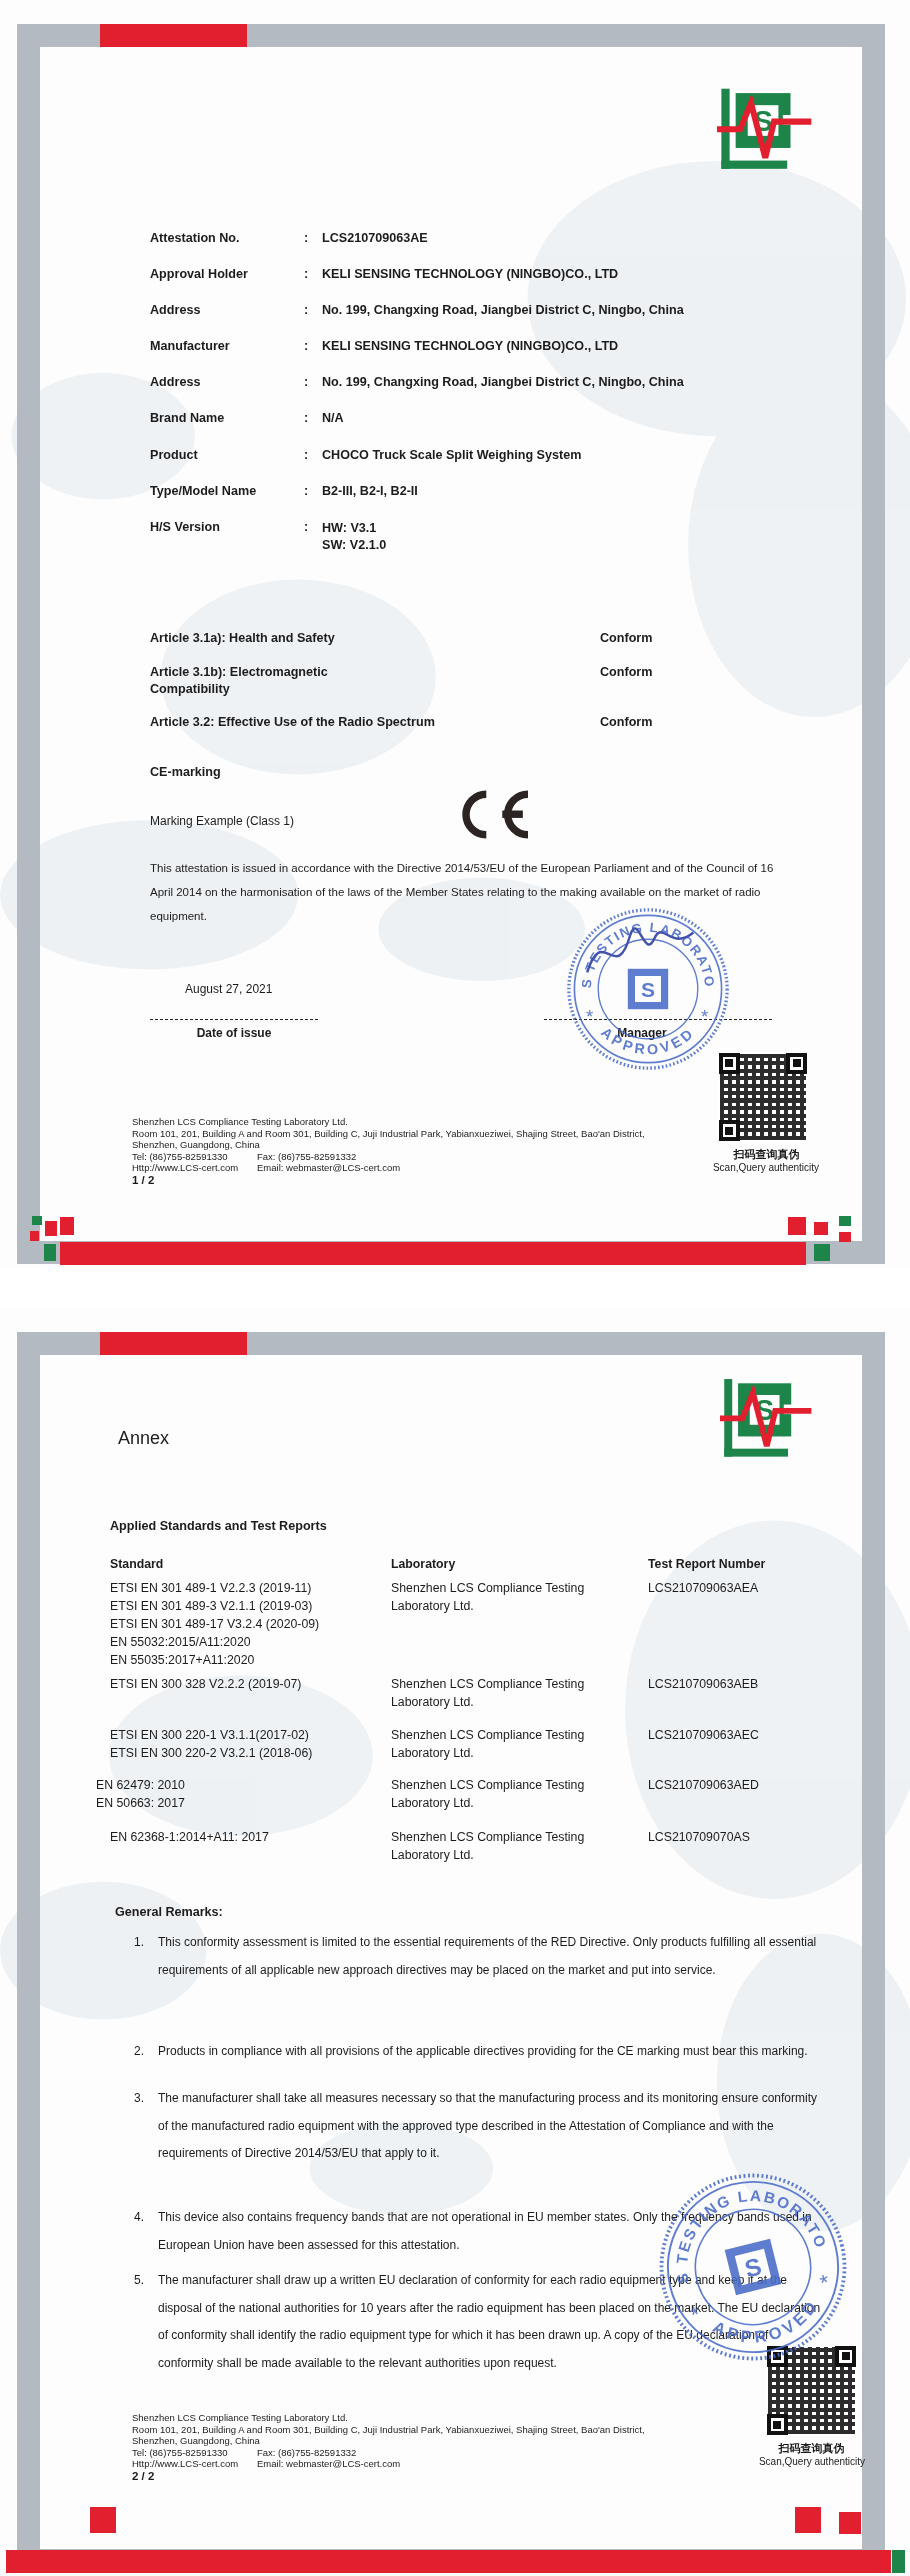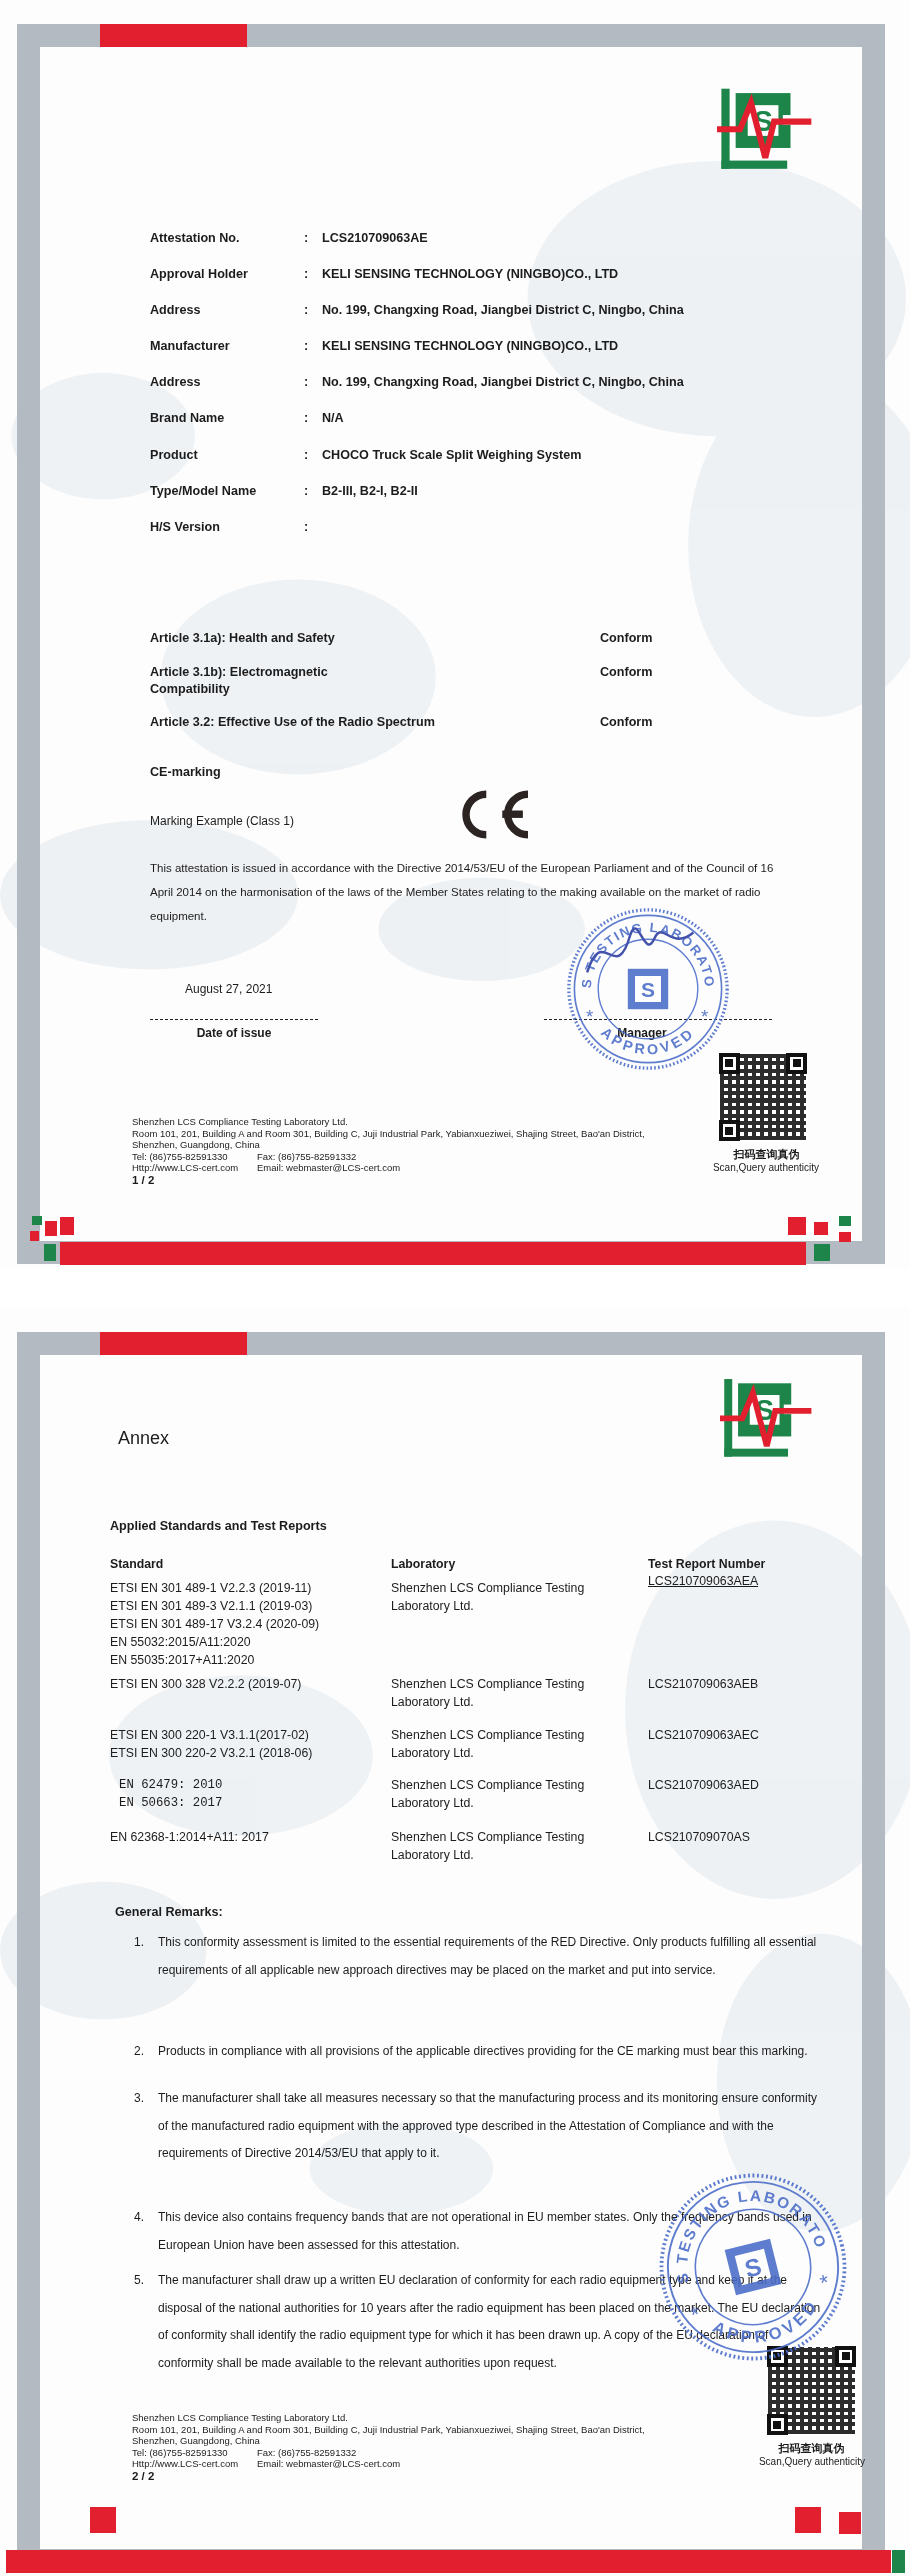--- a/index.html
+++ b/index.html
@@ -100,20 +100,22 @@
   <div class="abs f-label" style="left:150px;top:448px;">Product</div>
   <div class="abs f-label" style="left:304px;top:448px;">:</div>
   <div class="abs f-value" style="left:322px;top:448px;">CHOCO Truck Scale Split Weighing System</div>
 
   <div class="abs f-label" style="left:150px;top:484px;">Type/Model Name</div>
   <div class="abs f-label" style="left:304px;top:484px;">:</div>
   <div class="abs f-value" style="left:322px;top:484px;">B2-III, B2-I, B2-II</div>
 
   <div class="abs f-label" style="left:150px;top:520px;">H/S Version</div>
   <div class="abs f-label" style="left:304px;top:520px;">:</div>
+  <div class="abs f-value" style="left:322px;top:520px;line-height:17px;">HW: V3.1
+SW: V2.1.0</div>
 
 
   <div class="abs art" style="left:150px;top:630px;width:313px;">Article 3.1a): Health and Safety</div>
   <div class="abs art" style="left:600px;top:630px;">Conform</div>
 
   <div class="abs art" style="left:150px;top:664px;width:241px;">Article 3.1b): Electromagnetic Compatibility</div>
   <div class="abs art" style="left:600px;top:664px;">Conform</div>
 
   <div class="abs art" style="left:150px;top:714px;width:287px;">Article 3.2: Effective Use of the Radio Spectrum</div>
   <div class="abs art" style="left:600px;top:714px;">Conform</div>
@@ -227,36 +229,36 @@
   <div class="tcell b" style="left:648px;top:247px;">Test Report Number</div>
 
   <div class="tcell" style="left:110px;top:271px;">
     <div>ETSI EN 301 489-1 V2.2.3 (2019-11)</div>
     <div>ETSI EN 301 489-3 V2.1.1 (2019-03)</div>
     <div>ETSI EN 301 489-17 V3.2.4 (2020-09)</div>
     <div>EN 55032:2015/A11:2020</div>
     <div>EN 55035:2017+A11:2020</div>
   </div>
   <div class="tcell" style="left:391px;top:271px;width:198px;">Shenzhen LCS Compliance Testing Laboratory Ltd.</div>
-  <div class="tcell" style="left:648px;top:264px;text-decoration:underline;">LCS210709063AEA</div>
+  <div class="tcell" style="left:648px;top:271px;">LCS210709063AEA</div>
 
   <div class="tcell" style="left:110px;top:367px;">
     <div>ETSI EN 300 328 V2.2.2 (2019-07)</div>
   </div>
   <div class="tcell" style="left:391px;top:367px;width:198px;">Shenzhen LCS Compliance Testing Laboratory Ltd.</div>
   <div class="tcell" style="left:648px;top:367px;">LCS210709063AEB</div>
 
   <div class="tcell" style="left:110px;top:418px;">
     <div>ETSI EN 300 220-1 V3.1.1(2017-02)</div>
     <div>ETSI EN 300 220-2 V3.2.1 (2018-06)</div>
   </div>
   <div class="tcell" style="left:391px;top:418px;width:198px;">Shenzhen LCS Compliance Testing Laboratory Ltd.</div>
   <div class="tcell" style="left:648px;top:418px;">LCS210709063AEC</div>
 
-  <div class="tcell" style="left:119px;top:468px;font-family:Liberation Mono, monospace;">
+  <div class="tcell" style="left:96px;top:468px;">
     <div>EN 62479: 2010</div>
     <div>EN 50663: 2017</div>
   </div>
   <div class="tcell" style="left:391px;top:468px;width:198px;">Shenzhen LCS Compliance Testing Laboratory Ltd.</div>
   <div class="tcell" style="left:648px;top:468px;">LCS210709063AED</div>
 
   <div class="tcell" style="left:110px;top:520px;">
     <div>EN 62368-1:2014+A11: 2017</div>
   </div>
   <div class="tcell" style="left:391px;top:520px;width:198px;">Shenzhen LCS Compliance Testing Laboratory Ltd.</div>

